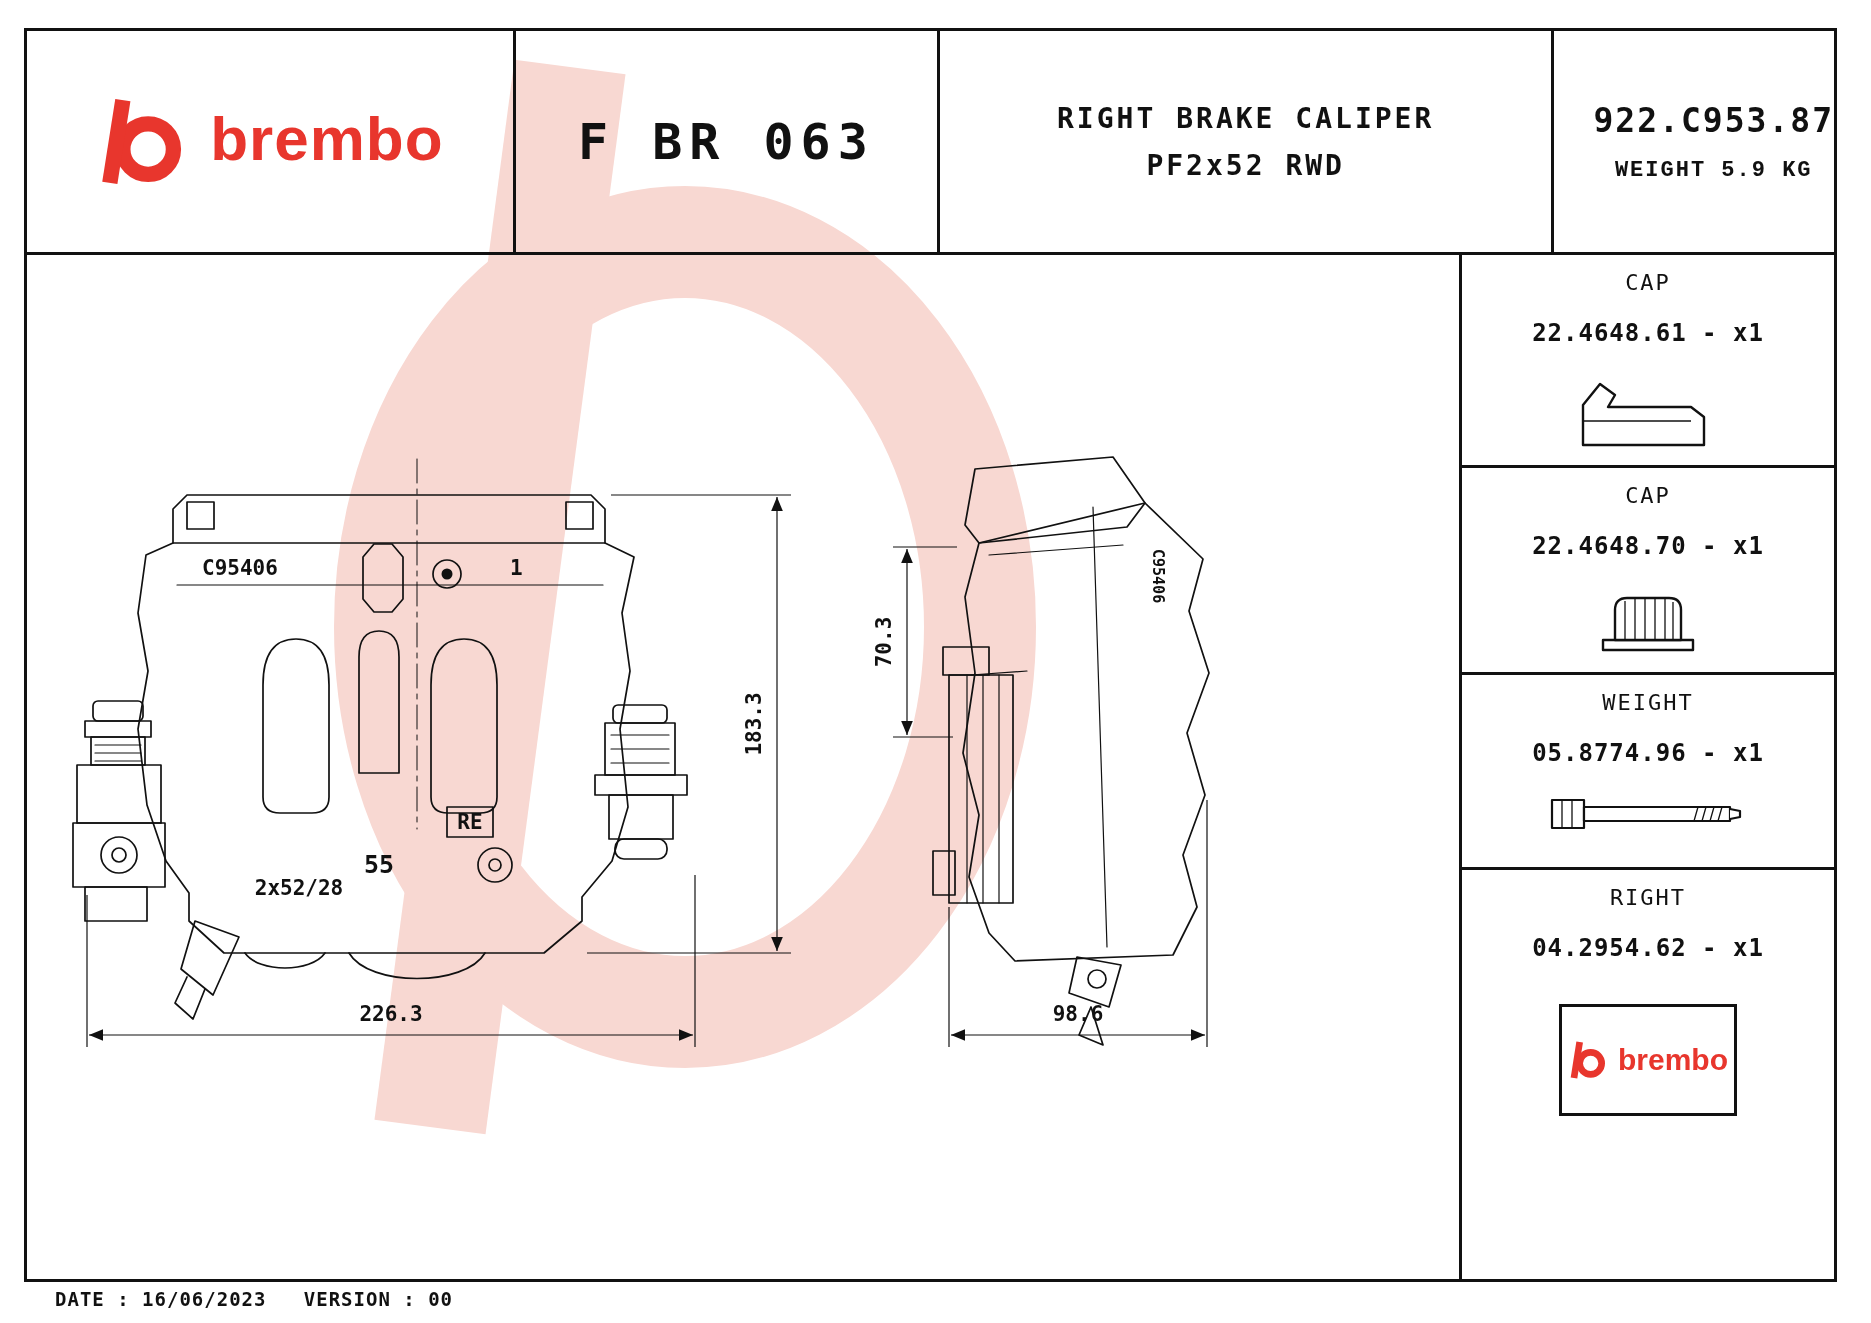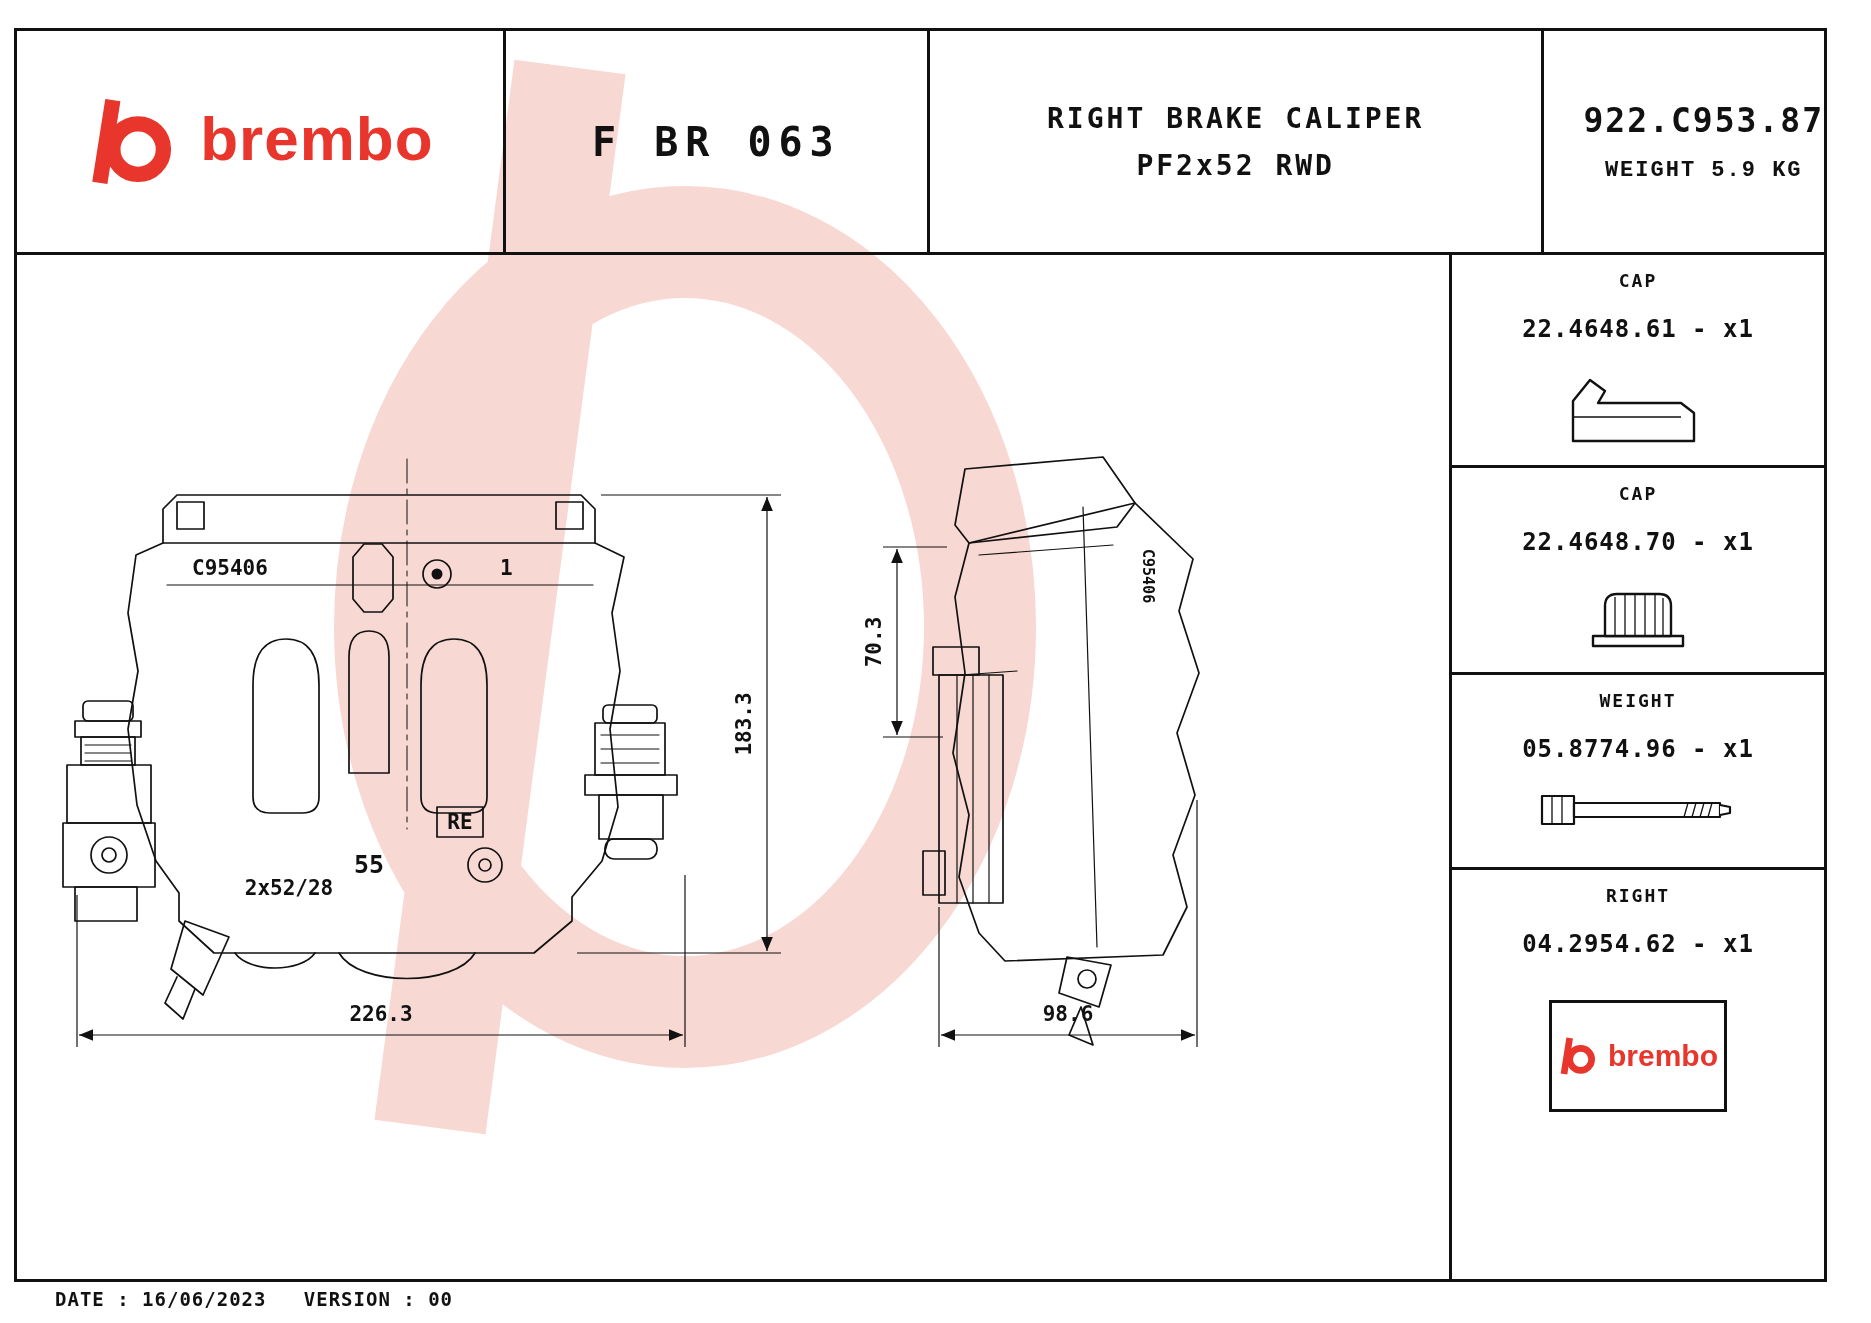--- a/index.html
+++ b/index.html
@@ -6,45 +6,45 @@
   html,body { background:#ffffff; }
   .page {
     position:relative; width:1871px; height:1323px; background:#fff;
     font-family:"DejaVu Sans Mono","Liberation Mono",monospace; color:#111;
     overflow:hidden;
   }
   
   .watermark { position:absolute; left:225px; top:42px; z-index:0; }
   
   .frame {
-    position:absolute; left:14px; top:28px; width:1813px; height:1254px;
+    position:absolute; left:24px; top:28px; width:1813px; height:1254px;
     border:3px solid #111; z-index:1;
   }
   .header { display:flex; height:224px; border-bottom:3px solid #111; }
   .cell { border-right:3px solid #111; display:flex; align-items:center; justify-content:center; }
   .cell:last-child { border-right:none;margin-left:39px; }
   .logo-cell { width:490px; gap:22px; }
   .logo-mark { width:92px; height:95px; color:#e8362d; }
   .brand-word { font-family:"Liberation Sans","DejaVu Sans",sans-serif; font-weight:bold;
                 font-size:62px; color:#e8362d; letter-spacing:1px; padding-bottom:6px; }
-  .code-cell { width:425px; font-size:40px; font-weight:700; letter-spacing:7px; }
+  .code-cell { width:425px; font-size:50px; font-weight:700; letter-spacing:7px; }
   .title-cell { width:616px; flex-direction:column; gap:14px;
                 font-size:28px; font-weight:600; letter-spacing:3px; }
   .number-cell { flex:1; flex-direction:column; gap:18px; }
   .part-number { font-size:33px; font-weight:600; letter-spacing:2px; }
   .weight { font-size:22px; font-weight:600; letter-spacing:2px;font-family:Liberation Mono, monospace; }
   
   .content { position:absolute; top:224px; left:0; right:0; bottom:0; display:flex; }
   .drawing-area { flex:1; position:relative; }
   .main-drawing { position:absolute; inset:0; width:100%; height:100%; }
   
   .parts { width:375px; border-left:3px solid #111; display:flex; flex-direction:column; background:transparent; }
   .part { border-bottom:3px solid #111; text-align:center; padding-top:15px; }
   .part:last-child { border-bottom:none; flex:1; }
-  .part-name { font-size:18px; font-weight:700; letter-spacing:2px; }
+  .part-name { font-size:22px; font-weight:400; letter-spacing:2px; }
   .part-code { font-size:24px; font-weight:600; letter-spacing:1px; margin-top:24px; }
   .part-icon { display:flex; justify-content:center; align-items:center; margin-top:28px; }
   .grease-pack { display:inline-flex; align-items:center; justify-content:center; gap:10px;
                  width:178px; height:112px; border:3px solid #111; background:#fff; margin-top:14px; }
   .grease-word { font-family:"Liberation Sans","DejaVu Sans",sans-serif; font-weight:bold;
                  font-size:30px; color:#e8362d; }
   .grease-mark { width:40px; height:42px; color:#e8362d; }
   
   .footer { position:absolute; left:55px; top:1288px; font-size:19px; font-weight:600;
             letter-spacing:1px; white-space:pre; z-index:1; }

